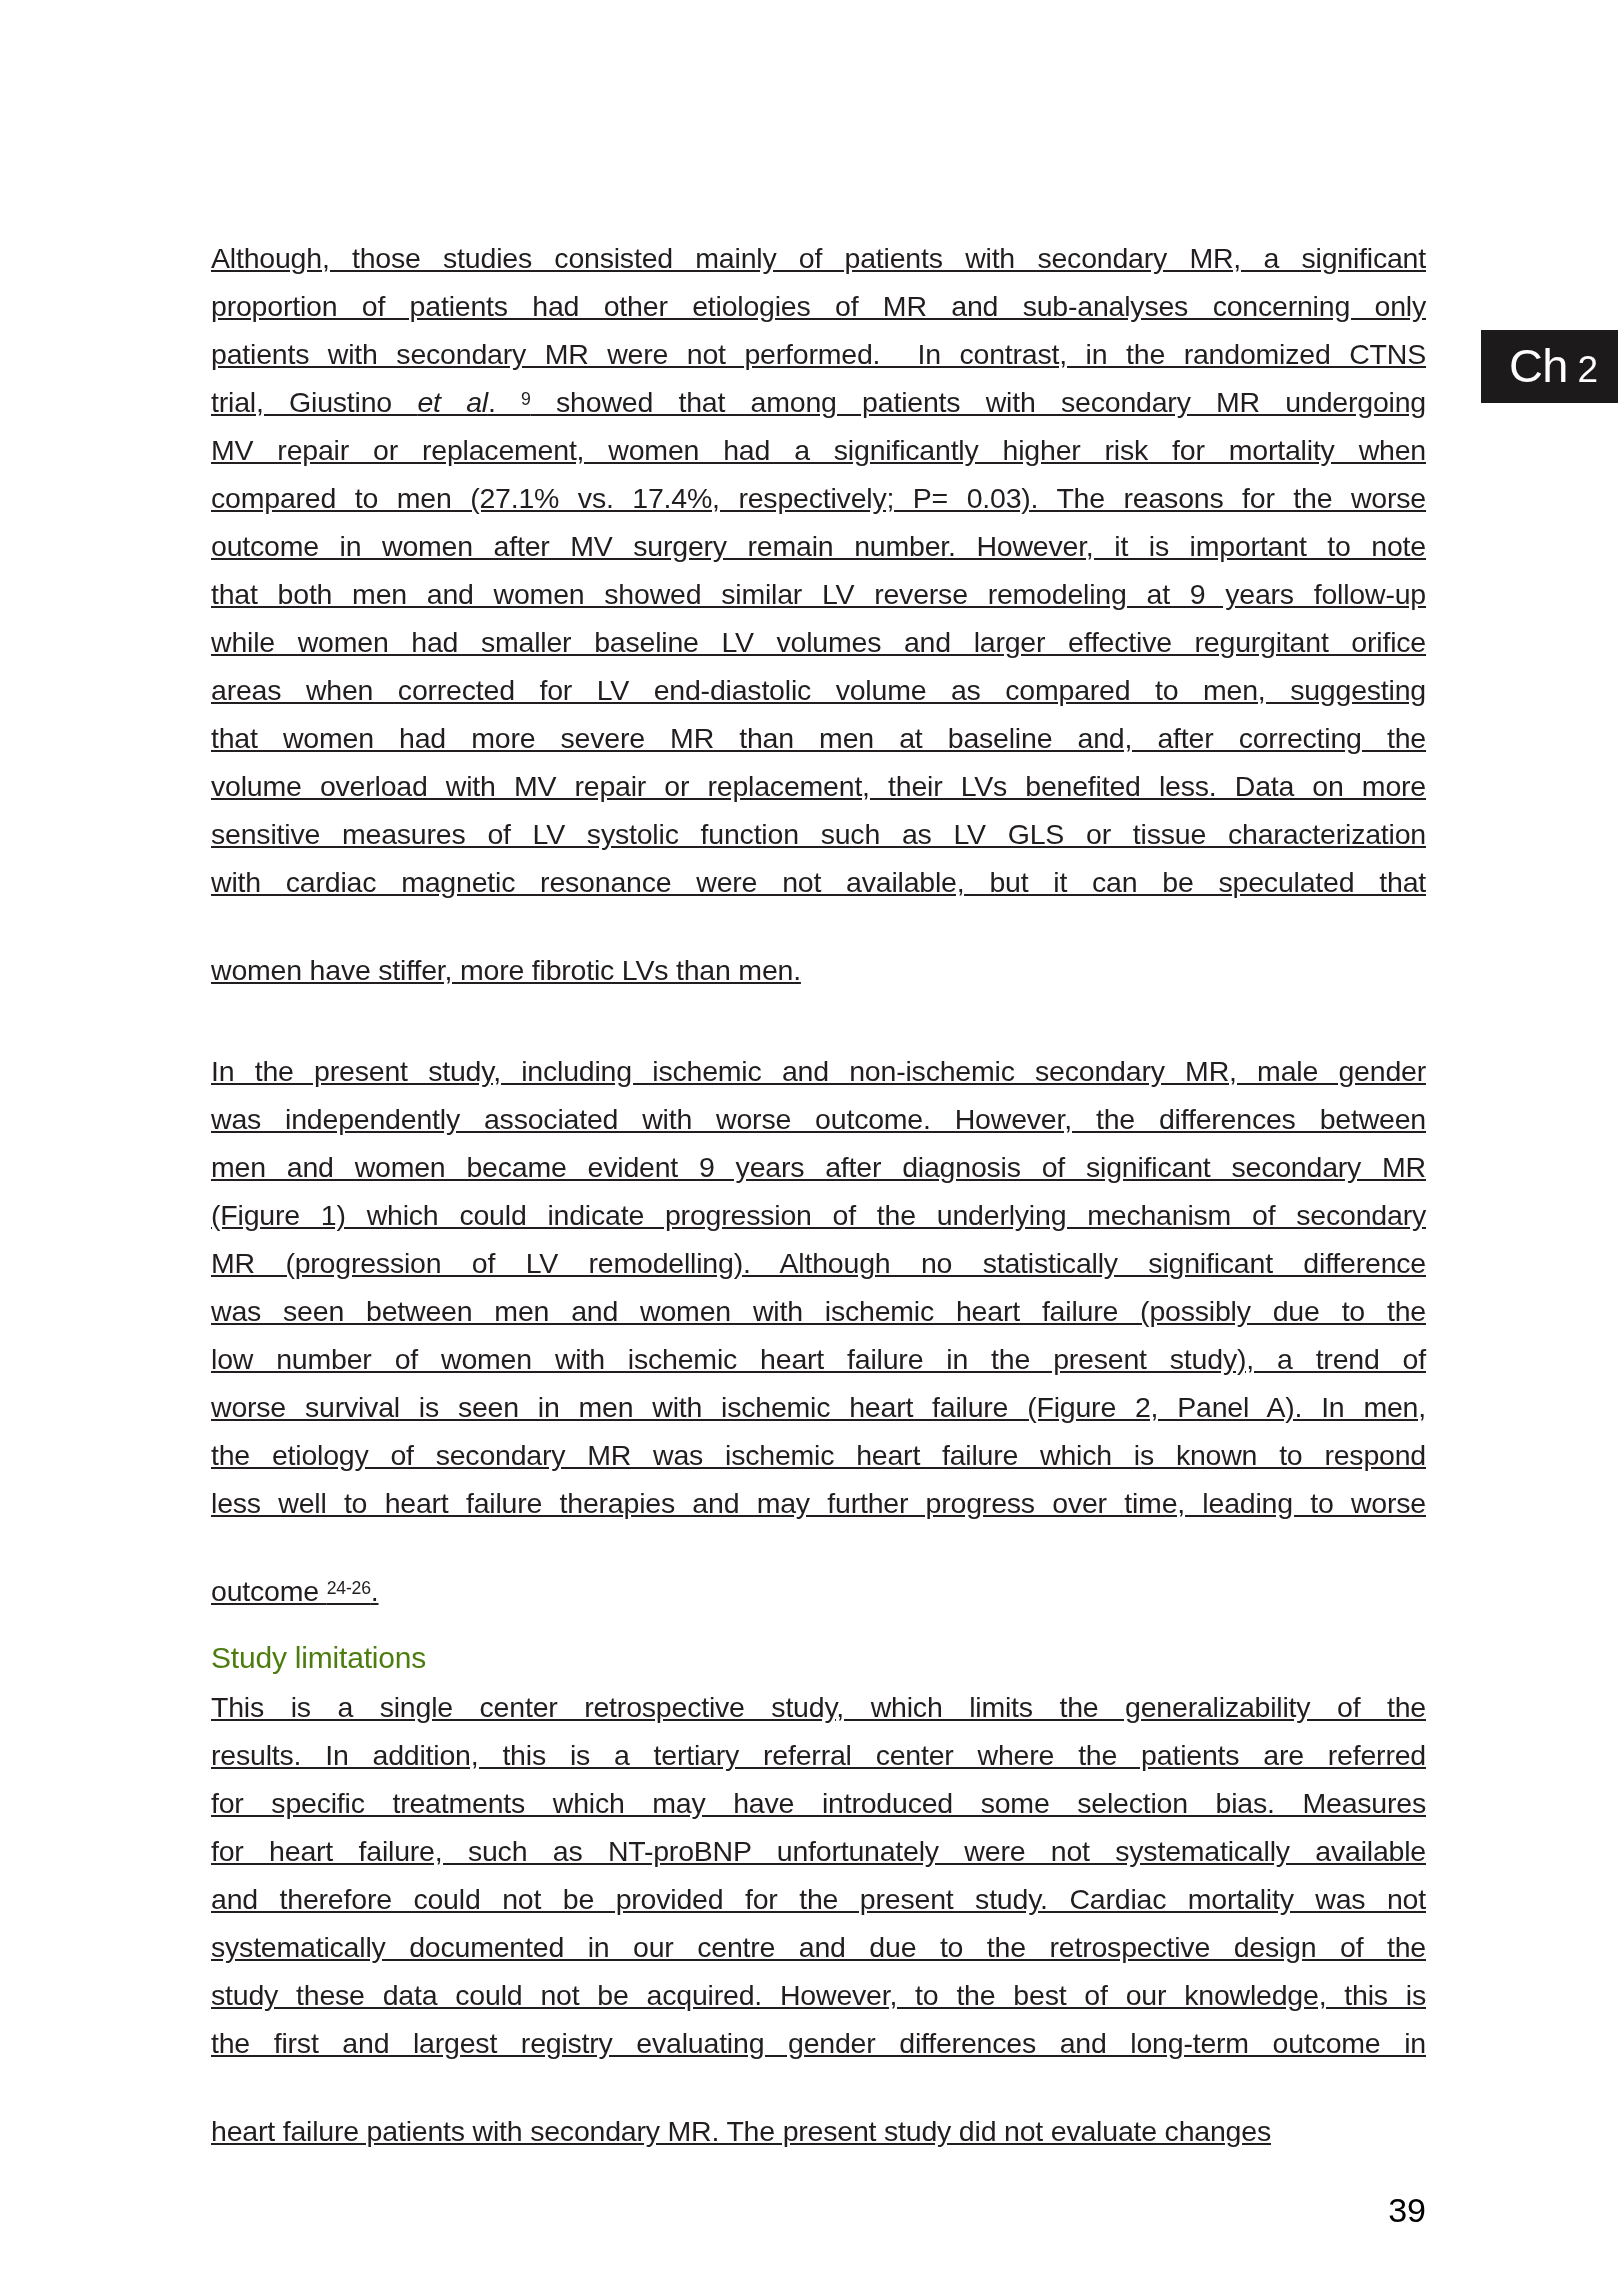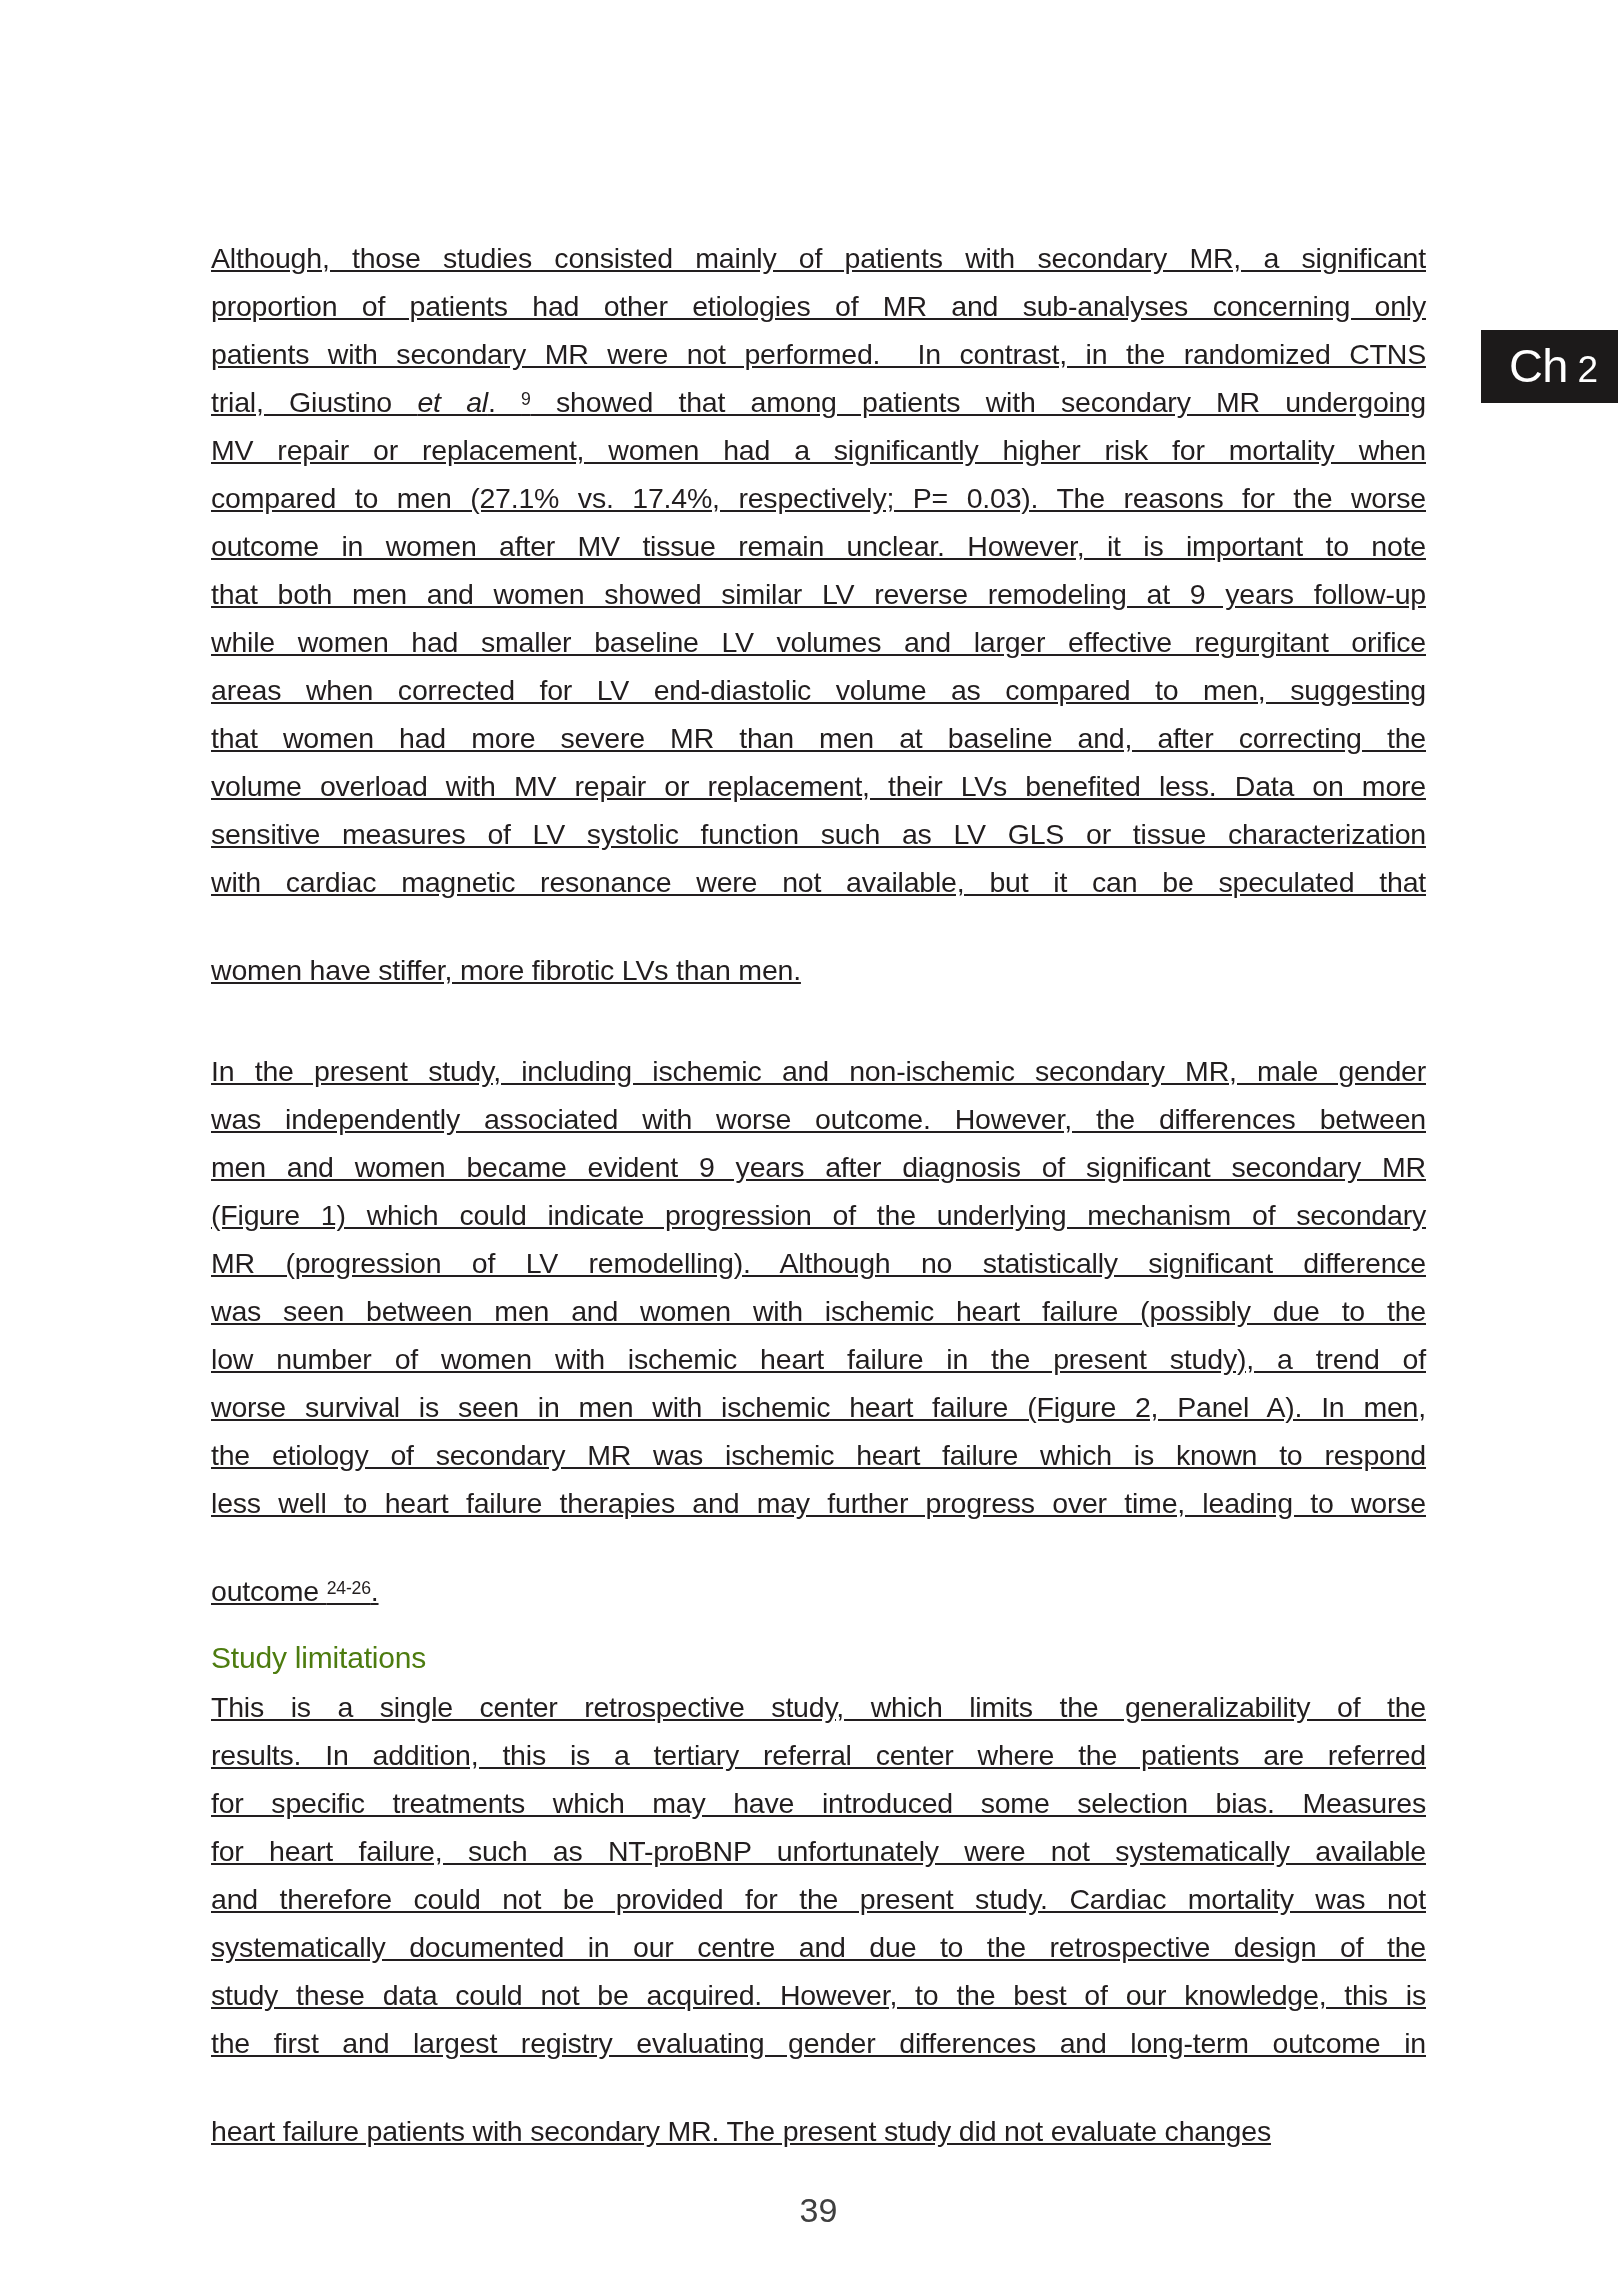--- a/index.html
+++ b/index.html
@@ -58,43 +58,43 @@
     padding-left:28px;
     line-height:72px;
     white-space:nowrap;
   }
   .chapter-tab .prefix { font-size:47px; letter-spacing:-0.8px; }
   .chapter-tab .num { font-size:37px; margin-left:10px; }
   .page-number {
     position:absolute;
     left:211px; top:2191px;
     width:1215px;
-    text-align:center;
+    text-align:right;
     font-size:34px;
-    color:#404040;
+    color:#000000;
   }
 </style>
 </head>
 <body>
 
 <div class="page">
 
   <div class="chapter-tab">
     <span class="prefix">Ch</span><span class="num">2</span>
   </div>
 
   <main class="content">
     <div class="paragraph para-1">
         <div class="line"><span>Although, those studies consisted mainly of patients with secondary MR, a significant</span></div>
         <div class="line"><span>proportion of patients had other etiologies of MR and sub-analyses concerning only</span></div>
         <div class="line"><span>patients with secondary MR were not performed.&nbsp; In contrast, in the randomized CTNS</span></div>
         <div class="line"><span>trial, Giustino </span><i>et al</i><span>. </span><sup>9</sup><span> showed that among patients with secondary MR undergoing</span></div>
         <div class="line"><span>MV repair or replacement, women had a significantly higher risk for mortality when</span></div>
         <div class="line"><span>compared to men (27.1% vs. 17.4%, respectively; P= 0.03). The reasons for the worse</span></div>
-        <div class="line"><span>outcome in women after MV tissue remain unclear. However, it is important to note</span></div>
+        <div class="line"><span>outcome in women after MV surgery remain number. However, it is important to note</span></div>
         <div class="line"><span>that both men and women showed similar LV reverse remodeling at 9 years follow-up</span></div>
         <div class="line"><span>while women had smaller baseline LV volumes and larger effective regurgitant orifice</span></div>
         <div class="line"><span>areas when corrected for LV end-diastolic volume as compared to men, suggesting</span></div>
         <div class="line"><span>that women had more severe MR than men at baseline and, after correcting the</span></div>
         <div class="line"><span>volume overload with MV repair or replacement, their LVs benefited less. Data on more</span></div>
         <div class="line"><span>sensitive measures of LV systolic function such as LV GLS or tissue characterization</span></div>
         <div class="line"><span>with cardiac magnetic resonance were not available, but it can be speculated that</span></div>
         <div class="line last"><span>women have stiffer, more fibrotic LVs than men.</span></div>
       </div>
     <div class="paragraph para-2">

